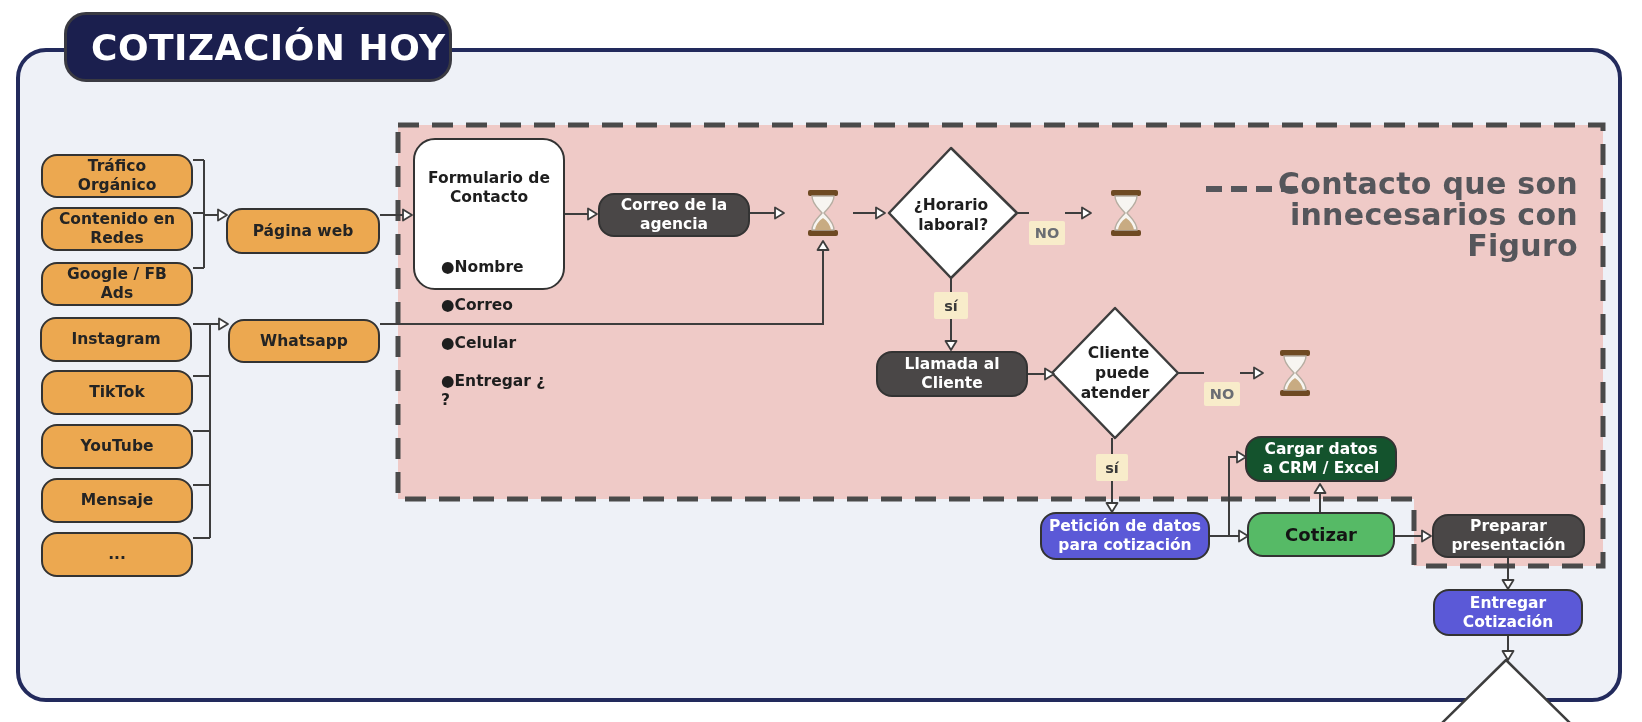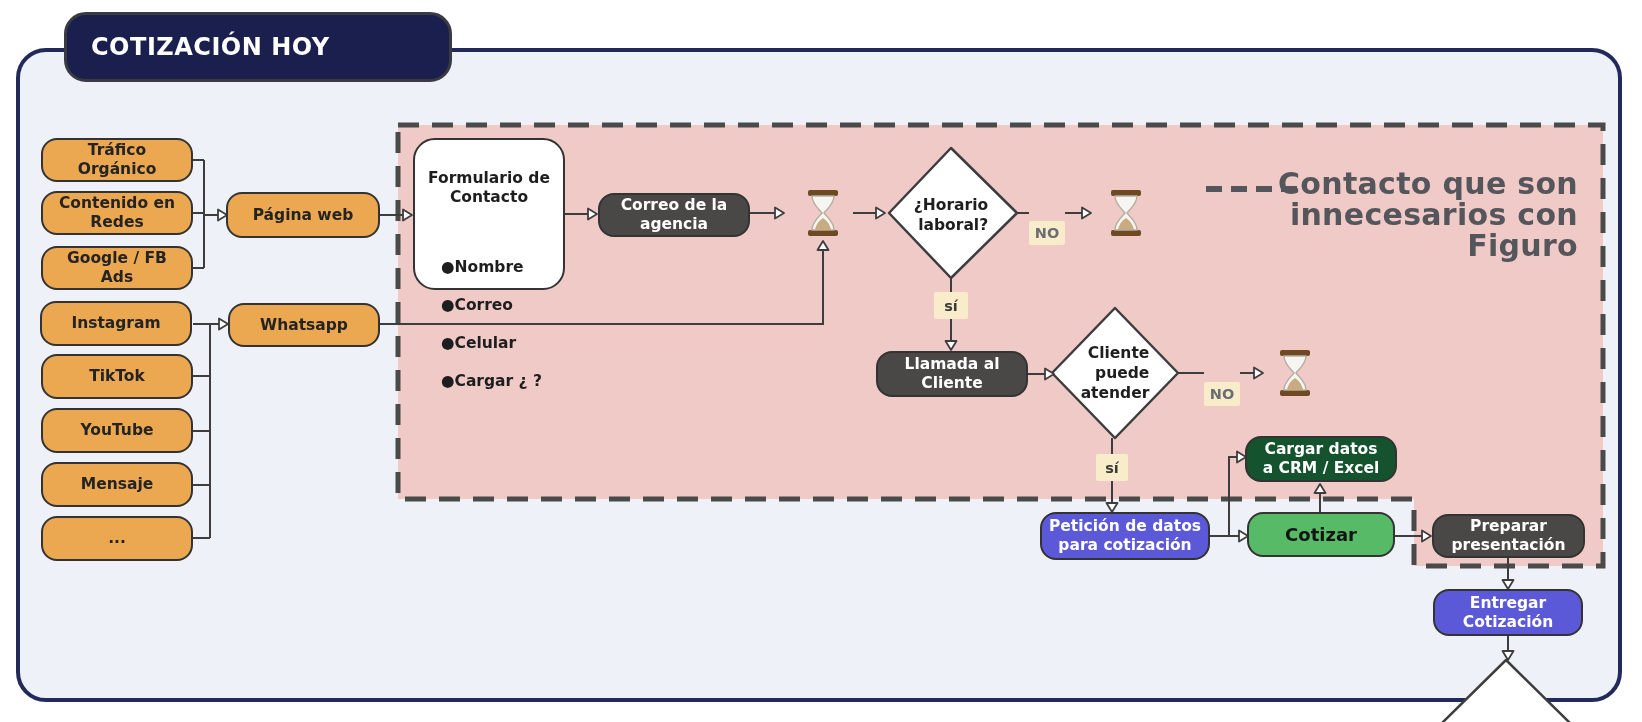--- a/index.html
+++ b/index.html
@@ -13,30 +13,30 @@
     box-sizing:border-box;z-index:1;
   }
   .svg-layer{position:absolute;left:0;top:0;z-index:2;pointer-events:none;}
   .title-box{
     position:absolute;left:64px;top:12px;width:388px;height:70px;
     background:#1b1f4e;border:3px solid #3a3a42;border-radius:22px;
     box-sizing:border-box;display:flex;align-items:center;z-index:4;
     padding-left:24px;
   }
   .title-box span{
-    color:#ffffff;font-size:24px;font-weight:bold;letter-spacing:.5px;
+    color:#ffffff;font-size:36px;font-weight:bold;letter-spacing:.5px;
   }
   .node{
     position:absolute;box-sizing:border-box;z-index:3;
     border:2px solid #333333;border-radius:16px;
     display:flex;align-items:center;justify-content:center;
     text-align:center;white-space:pre-line;
     font-size:15.5px;line-height:19px;font-weight:bold;color:#242424;
   }
-  .orange{background:#eca850;}
+  .orange{background:#eca850;margin-top:16px;}
   .dark{background:#4a4747;color:#ffffff;}
   .purple{background:#5b59d7;color:#ffffff;}
   .green{background:#56ba66;color:#141414;font-size:18px;text-align:center;}
   .red{background:#14532d;color:#ffffff;}
   .white-box{
     background:#ffffff;border-radius:22px;display:block;
     padding:10px 8px 0 8px;
   }
   .white-box .form-title{
     text-align:center;white-space:pre-line;font-weight:bold;
@@ -148,21 +148,21 @@
   <div class="node orange" style="left:226px;top:192px;width:154px;height:46px;">Página web</div>
   <div class="node orange" style="left:228px;top:303px;width:152px;height:44px;">Whatsapp</div>
 
   <div class="node white-box" style="left:413px;top:138px;width:152px;height:152px;">
     <div class="form-title">Formulario de
 Contacto</div>
     <ul>
       <li>●Nombre</li>
       <li>●Correo</li>
       <li>●Celular</li>
-      <li>●Cargar ¿ ?</li>
+      <li>●Entregar ¿ ?</li>
     </ul>
   </div>
 
   <div class="node dark" style="left:598px;top:193px;width:152px;height:44px;">Correo de la
 agencia</div>
   <div class="node dark" style="left:876px;top:351px;width:152px;height:46px;">Llamada al
 Cliente</div>
   <div class="node purple" style="left:1040px;top:512px;width:170px;height:48px;">Petición de datos
 para cotización</div>
   <div class="node red" style="left:1245px;top:436px;width:152px;height:46px;">Cargar datos

